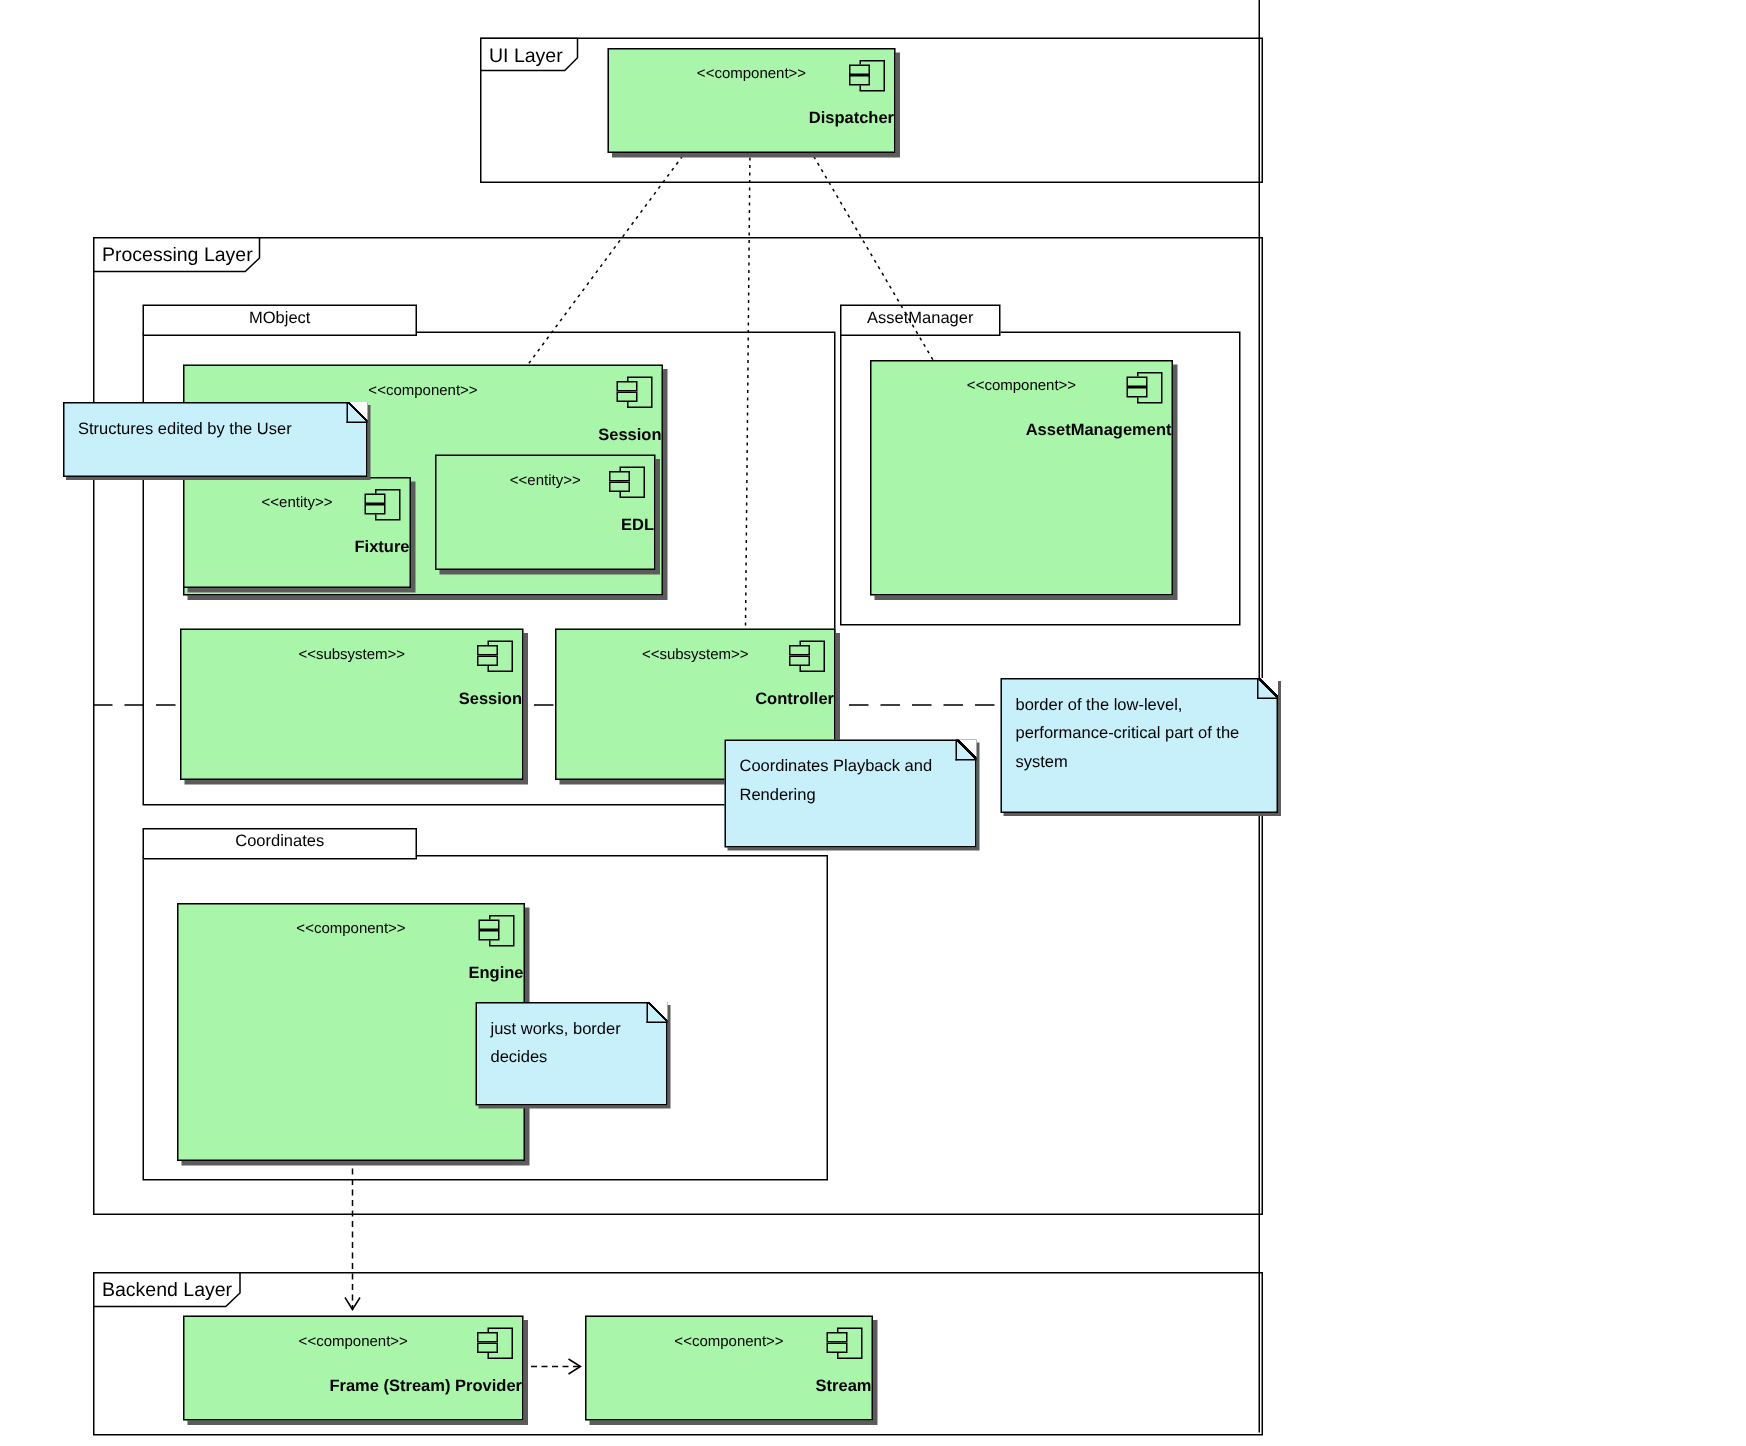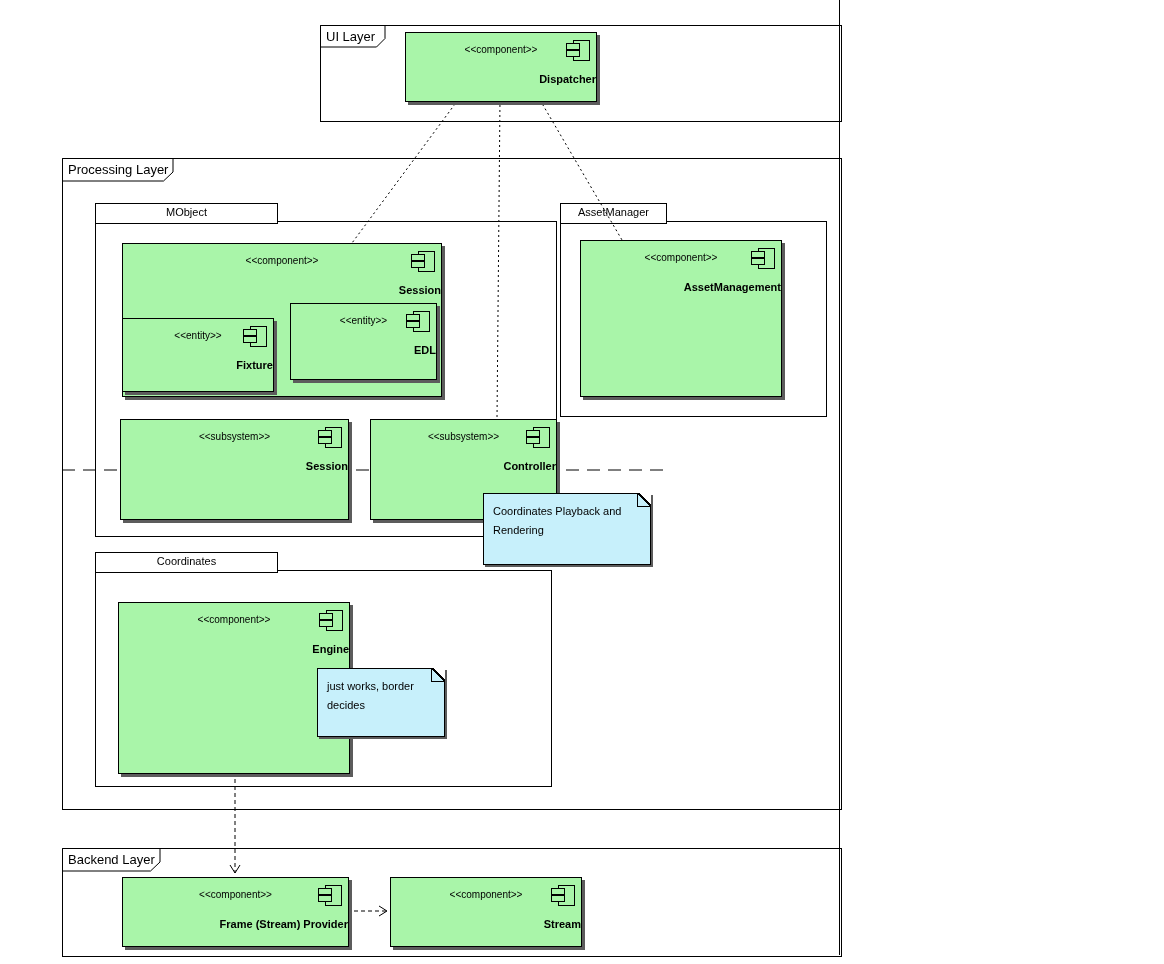--- a/index.html
+++ b/index.html
@@ -186,26 +186,34 @@
   <div class="comp" style="left:390px;top:877px;width:190px;height:68px">
     <span class="stereo">&lt;&lt;component&gt;&gt;</span>
     <span class="cname">Stream</span>
     <span class="comp-icon">
         <i class="ci-body"></i>
         <i class="ci-t1"></i>
         <i class="ci-t2"></i>
       </span>
   </div>
 
+  <div class="note" style="left:42px;top:268px;width:183px;height:40px">
+    <i class="note-fold"></i>
+    <span class="note-text">Structures edited by the User</span>
+  </div>
 
   <div class="note" style="left:483px;top:493px;width:148px;height:62px">
     <i class="note-fold"></i>
     <span class="note-text">Coordinates Playback and Rendering</span>
   </div>
 
+  <div class="note" style="left:667px;top:452px;width:165px;height:80px">
+    <i class="note-fold"></i>
+    <span class="note-text">border of the low-level, performance-critical part of the system</span>
+  </div>
 
 
   <div class="note" style="left:317px;top:668px;width:108px;height:59px">
     <i class="note-fold"></i>
     <span class="note-text">just works, border decides</span>
   </div>
 
 </div>
 
 </body></html>

